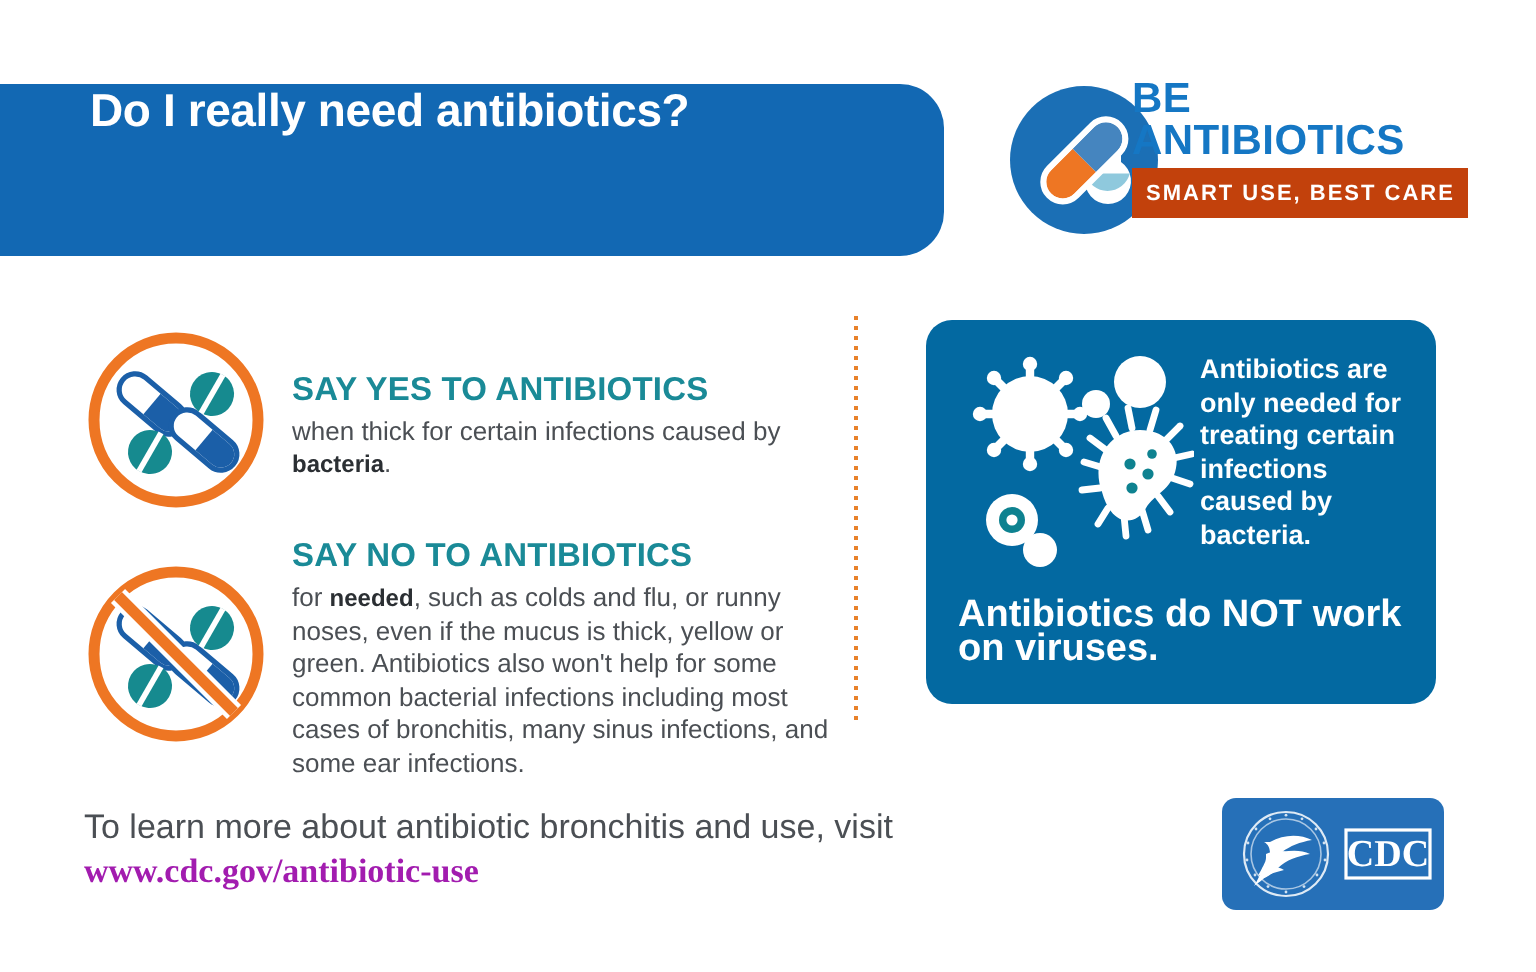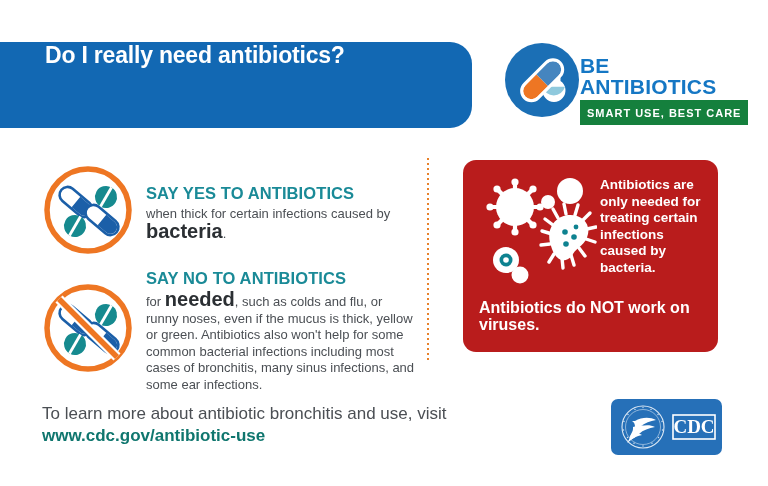--- a/index.html
+++ b/index.html
@@ -51,37 +51,36 @@
   }
   .baa-emblem {
     position: absolute;
     left: 0;
     top: 1px;
     width: 78px;
     height: 78px;
   }
   .baa-text-block {
     position: absolute;
-    left: 77px;
+    left: 63px;
     top: 0px;
     width: 168px;
-    margin-top: 16px;
   }
   .baa-line {
     color: #1577c4;
     font-weight: bold;
     font-size: 21px;
     line-height: 20.5px;
     letter-spacing: 0.2px;
     display: block;
     white-space: nowrap;
   }
   .baa-tagline-bar {
     margin-top: 3px;
-    background: #15803d;
+    background: #c2410c;
     display: inline-block;
     padding: 3px 7px 4px 7px;
   }
   .baa-tagline {
     color: #ffffff;
     font-size: 11px;
     font-weight: bold;
     letter-spacing: 1.0px;
     white-space: nowrap;
   }
@@ -114,21 +113,21 @@
     white-space: nowrap;
   }
   .advice-body {
     color: #4b4f54;
     font-size: 13px;
     line-height: 16.5px;
     margin: 0;
   }
   .advice-body b {
     color: #2b2f33;
-    font-size: 20px;
+    font-size: 12px;
     font-weight: bold;
   }
 
   
   .divider {
     position: absolute;
     left: 427px;
     top: 158px;
     width: 2px;
     height: 205px;
@@ -137,21 +136,21 @@
     background-repeat: repeat-y;
   }
 
   
   .info-box {
     position: absolute;
     left: 463px;
     top: 160px;
     width: 255px;
     height: 192px;
-    background: #b91c1c;
+    background: #0369a1;
     border-radius: 13px;
   }
   .info-germs {
     position: absolute;
     left: 16px;
     top: 14px;
     width: 118px;
     height: 120px;
   }
   .info-main-text {
@@ -163,38 +162,39 @@
     font-size: 13.5px;
     font-weight: bold;
     line-height: 16.5px;
   }
   .info-sub-text {
     position: absolute;
     left: 16px;
     top: 140px;
     width: 225px;
     color: #ffffff;
-    font-size: 16px;
+    font-size: 19px;
     font-weight: bold;
     line-height: 16.5px;
   }
 
   
   .footer-text {
     position: absolute;
     left: 42px;
     top: 403px;
     width: 520px;
     color: #4b4f54;
     font-size: 17px;
     line-height: 22px;
   }
   .footer-link {
-    color: #0f766e;
-    font-weight: bold;
+    color: #a21caf;
+    font-weight: bold;
+    font-family: Liberation Serif, serif;
   }
   .cdc-logo {
     position: absolute;
     left: 611px;
     top: 399px;
     width: 111px;
     height: 56px;
   }
 </style>
 </head>

